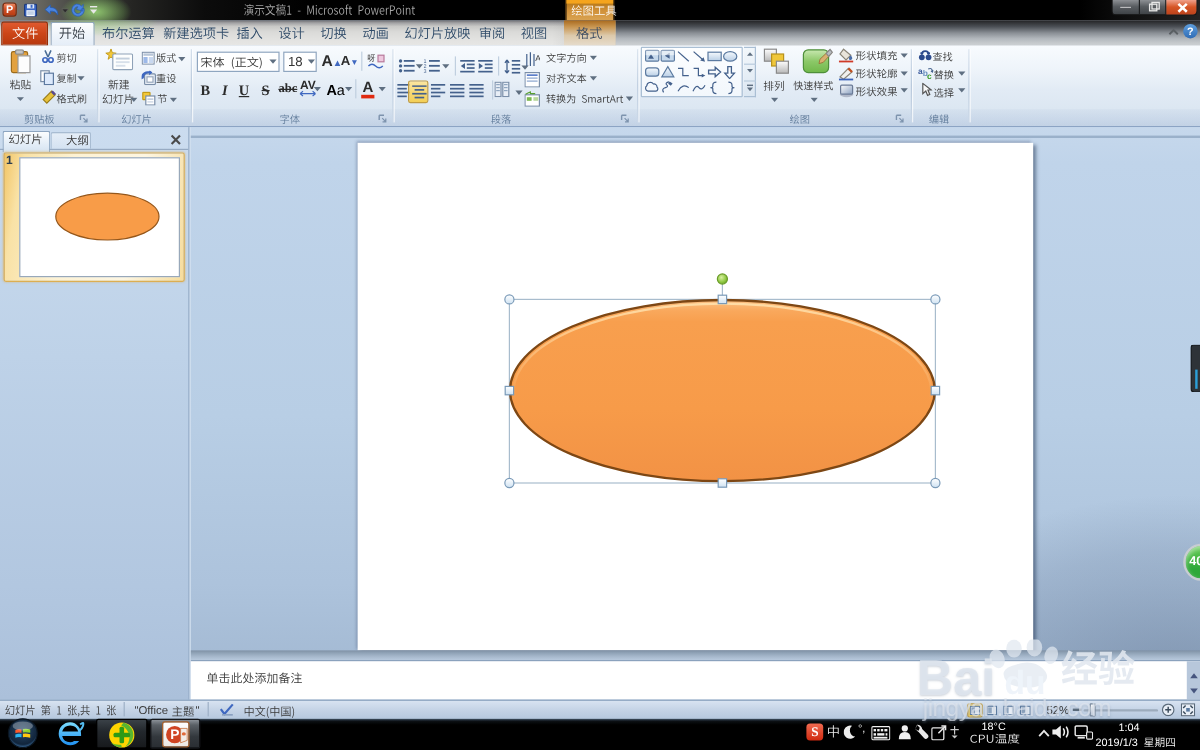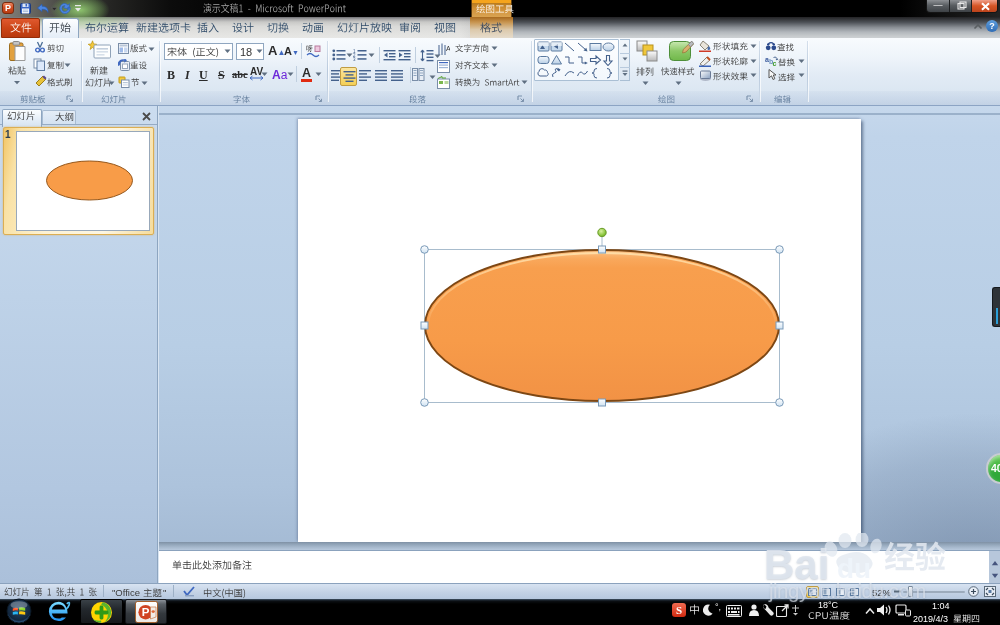--- a/index.html
+++ b/index.html
@@ -392,21 +392,21 @@
 <div class="abs txt" style="left:199px;top:68px;font-size:12px;font-weight:bold;color:#2b2b2b;text-decoration:underline;font-family:'Liberation Serif',serif">U</div>
 <div class="abs txt" style="left:218px;top:68px;font-size:12px;font-weight:bold;color:#2b2b2b;text-decoration:line-through;font-family:'Liberation Serif',serif">S</div>
 <div class="abs txt" style="left:232px;top:69px;font-size:10.5px;font-weight:bold;color:#2b2b2b;text-decoration:line-through;font-family:'Liberation Serif',serif">abc</div>
 <div class="abs txt" style="left:250px;top:66px;font-size:10px;font-weight:bold;color:#2b2b2b">AV</div>
 <svg class="abs" style="left:249px;top:75px" width="16" height="6" viewBox="0 0 16 6">
     <path d="M1 3 h13 M1 3 l2.5-2 M1 3 l2.5 2 M14 3 l-2.5 -2 M14 3 l-2.5 2" stroke="#3f68c0" stroke-width="1" fill="none"></path>
   </svg>
 <svg class="abs" style="left:261px;top:72px" width="7" height="5" viewBox="0 0 7 5">
     <path d="M0.5 0.5 h6 l-3 3.6 z" fill="#5f6f81"></path>
   </svg>
-<div class="abs txt" style="left:272px;top:68px;font-size:12px;color:#6d28d9"><b>A</b>a</div>
+<div class="abs txt" style="left:272px;top:68px;font-size:12px;color:#000000"><b>A</b>a</div>
 <svg class="abs" style="left:287px;top:72px" width="7" height="5" viewBox="0 0 7 5">
     <path d="M0.5 0.5 h6 l-3 3.6 z" fill="#5f6f81"></path>
   </svg>
 <div class="abs" style="left:295.5px;top:66px;width:1px;height:16px;background:#c0cfdf"></div>
 <div class="abs txt" style="left:302px;top:66px;font-size:12.5px;font-weight:bold;color:#2b2b2b">A</div>
 <div class="abs" style="left:301px;top:79px;width:11px;height:3px;background:#e02a10"></div>
 <svg class="abs" style="left:315px;top:72px" width="7" height="5" viewBox="0 0 7 5">
     <path d="M0.5 0.5 h6 l-3 3.6 z" fill="#5f6f81"></path>
   </svg>
 <svg class="abs" style="left:332px;top:49px" width="14" height="12" viewBox="0 0 14 12">
@@ -1051,21 +1051,21 @@
 <svg class="abs" style="left:876px;top:602px" width="16" height="16" viewBox="0 0 16 16">
 <path d="M1 6 h3 l4 -3.5 v11 L4 10 H1 Z" fill="#f0f0f0"></path>
 <path d="M10 5 q2 3 0 6 M12.5 3.5 q3 4.5 0 9" fill="none" stroke="#f0f0f0" stroke-width="1.3"></path>
 </svg>
 <svg class="abs" style="left:895px;top:603px" width="16" height="15" viewBox="0 0 16 15">
 <rect x="1" y="2" width="10" height="8" rx="1" fill="none" stroke="#e8e8e8" stroke-width="1.2"></rect>
 <rect x="3" y="11" width="6" height="1.5" fill="#e8e8e8"></rect>
 <rect x="10.5" y="7" width="5" height="6" rx="1" fill="#0a0a0a" stroke="#e8e8e8"></rect>
 </svg>
 <div class="abs txt" style="left:932px;top:601px;font-size:9px;color:#fff">1:04</div>
-<div class="abs txt" style="left:913px;top:613.5px;font-size:9px;color:#fff">2019/4/3</div>
+<div class="abs txt" style="left:913px;top:613.5px;font-size:9px;color:#fff">2019/1/3</div>
 <div style="position:absolute;left:953px;top:613.5px;">
     <svg width="27.0" height="11.2" viewBox="0 0 27.0 11.2" fill="#ffffff">
       <path transform="translate(0.0,7.9) scale(0.00900,-0.00900)" d="M236 595H766V499H236ZM236 742H766V647H236ZM171 796V444H834V796ZM238 441C196 352 127 265 52 208C69 198 96 178 109 166C145 197 181 236 214 279H466V179H182V123H466V7H66V-53H936V7H535V123H832V179H535V279H873V338H535V422H466V338H256C273 366 289 394 303 423Z"></path>
       <path transform="translate(9.0,7.9) scale(0.00900,-0.00900)" d="M182 143C151 75 99 7 43 -39C59 -48 85 -68 97 -78C152 -28 210 49 246 125ZM325 114C363 67 409 1 427 -39L482 -7C462 34 416 96 377 142ZM861 726V558H645V726ZM582 788V425C582 281 574 90 489 -45C504 -51 532 -71 543 -83C604 13 629 142 639 263H861V12C861 -4 855 -8 841 -9C825 -10 775 -10 720 -8C729 -26 739 -56 742 -74C815 -74 862 -73 889 -62C916 -50 925 -29 925 11V788ZM861 497V324H643C644 359 645 394 645 425V497ZM393 826V702H201V826H140V702H54V642H140V227H40V167H532V227H455V642H531V702H455V826ZM201 642H393V548H201ZM201 493H393V389H201ZM201 334H393V227H201Z"></path>
       <path transform="translate(18.0,7.9) scale(0.00900,-0.00900)" d="M90 751V-45H158V32H838V-37H907V751ZM158 97V686H355C351 432 332 303 172 229C187 218 207 193 214 177C391 261 416 411 421 686H569V364C569 290 585 261 650 261C666 261 744 261 763 261C787 261 812 261 824 265C821 282 819 305 818 323C805 320 777 319 762 319C744 319 675 319 658 319C637 319 632 330 632 362V686H838V97Z"></path>
     </svg>
   </div>
 <div class="abs txt" style="left:764px;top:541px;font-size:42px;font-weight:bold;color:rgba(222,229,238,0.88);letter-spacing:0px;text-shadow:0 1px 2px rgba(110,125,150,0.35)">Bai</div>
 <svg class="abs" style="left:823px;top:533px" width="62" height="46" viewBox="0 0 62 46" fill="rgba(224,231,240,0.72)">
 <ellipse cx="8" cy="16" rx="6" ry="8" transform="rotate(-22 8 16)"></ellipse>

